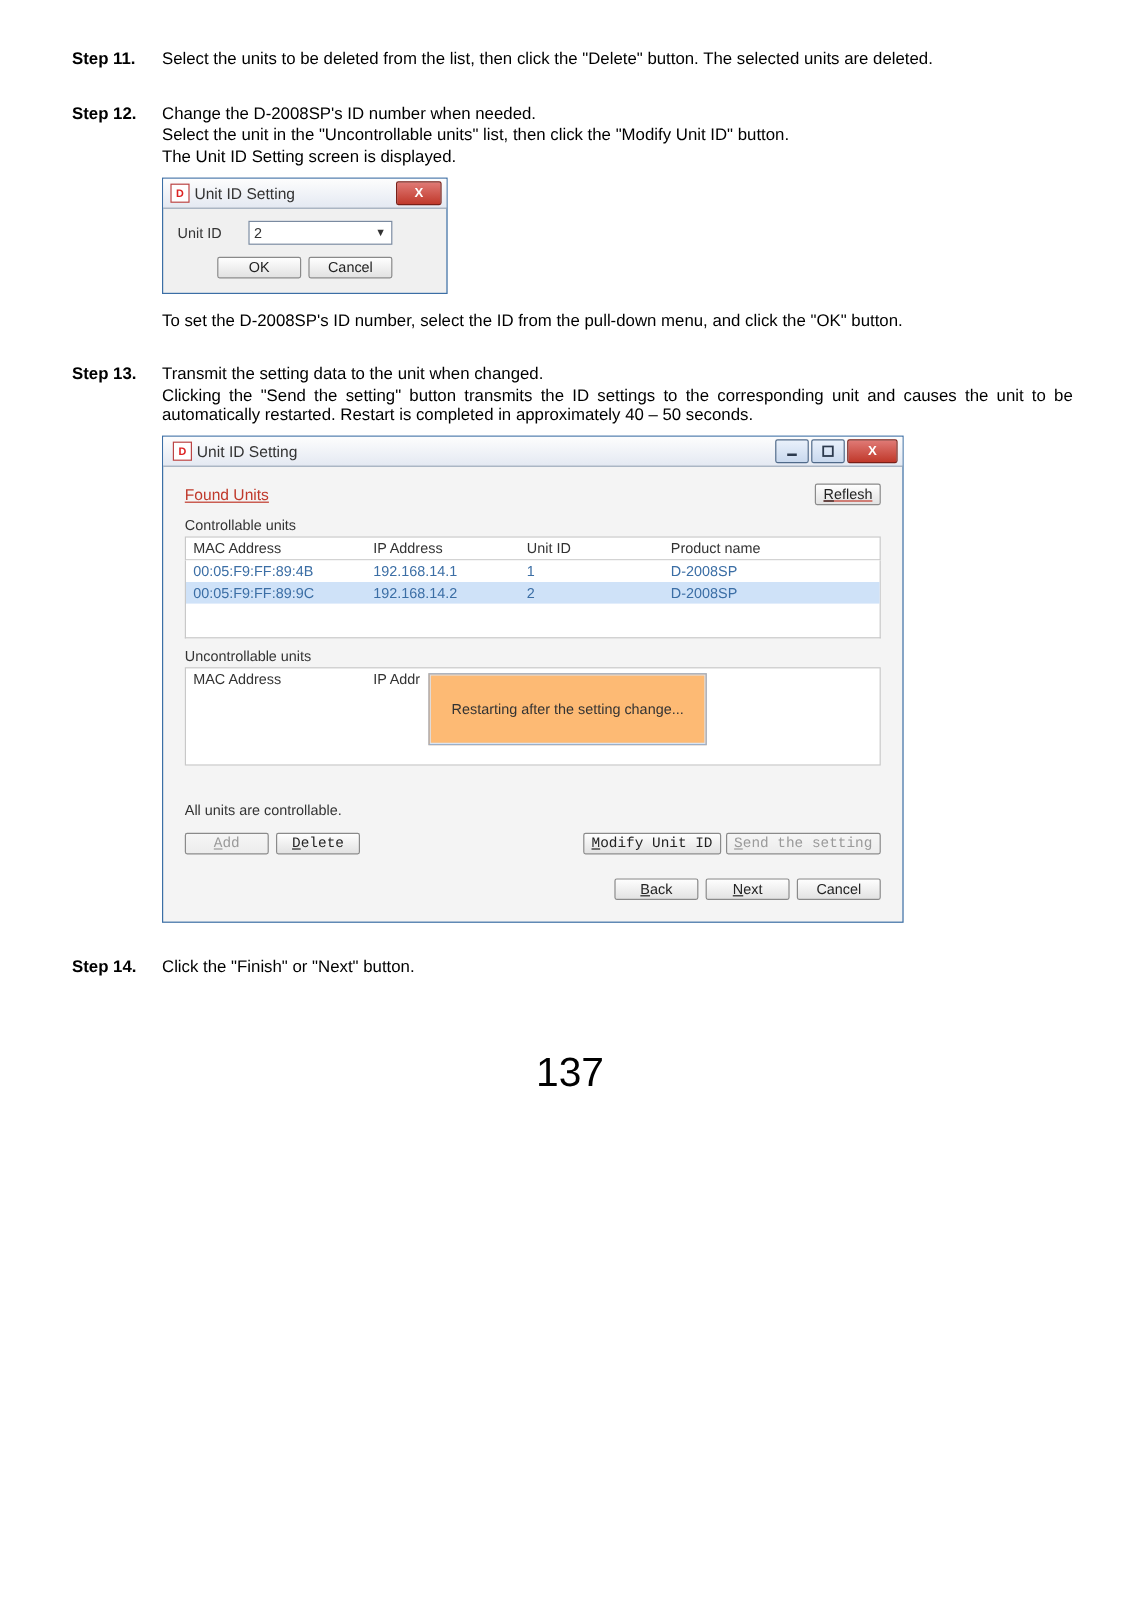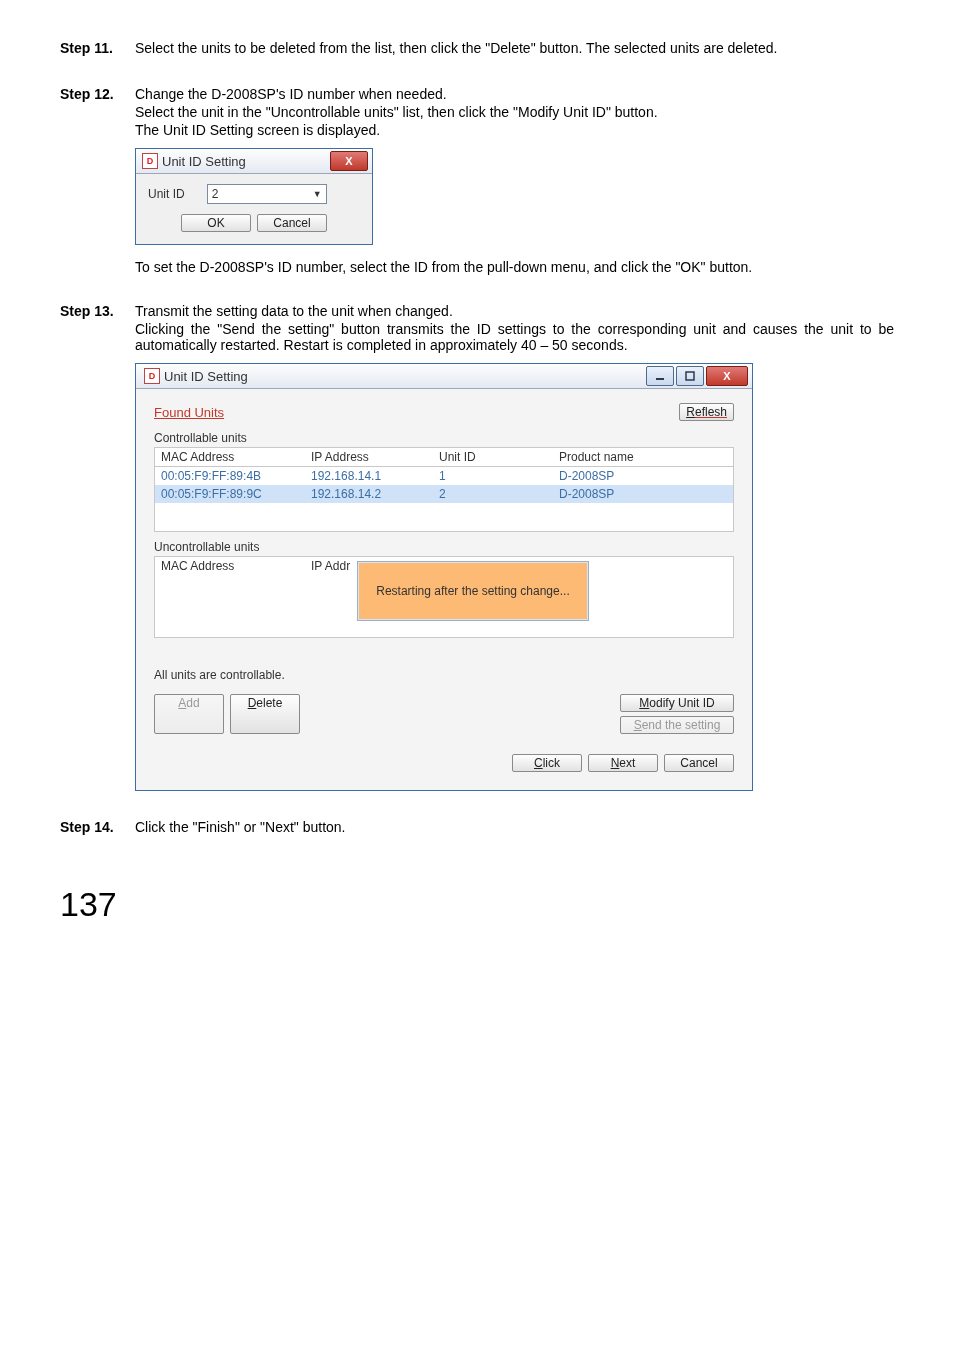--- a/index.html
+++ b/index.html
@@ -264,41 +264,43 @@
     box-shadow: 0 0 0 1px #dbe4f0 inset;
   }
   .status-line {
     margin-top: 30px;
     margin-bottom: 12px;
     font-size: 12px;
     color: #333;
   }
   .btnline {
     display: flex;
+    align-items: center;
     justify-content: space-between;
+    font-family: Liberation Mono, monospace;
   }
   .left-btns, .right-btns {
     display: flex;
     gap: 6px;
   }
   .button.disabled {
     color: #9a9a9a;
     background: linear-gradient(#f6f6f6, #ececec);
   }
   .button.wide { min-width: 100px; padding: 1px 6px; }
   .final-row {
     margin-top: 20px;
     display: flex;
     justify-content: flex-end;
     gap: 6px;
   }
   .pagenum {
-    text-align: left;
+    text-align: center;
     font-size: 34px;
-    margin-top: 48px;
+    margin-top: 60px;
     margin-right: 4px;
     font-family: Arial, Helvetica, sans-serif;
   }
 </style>
 </head>
 <body>
 
 <div class="step-section">
   <div class="step-row">
     <div class="step-label">Step 11.</div>
@@ -414,28 +416,28 @@
           <div class="restart-box">Restarting after the setting change...</div>
         </div>
 
         <div class="status-line">All units are controllable.</div>
 
         <div class="btnline">
           <div class="left-btns">
             <div class="button disabled underline-first">Add</div>
             <div class="button underline-first">Delete</div>
           </div>
-          <div class="right-btns" style="flex-direction:column; gap:4px; align-items:flex-end;">
+          <div class="right-btns" style="flex-direction:row; gap:4px; align-items:flex-end;">
             <div class="button wide underline-first">Modify Unit ID</div>
             <div class="button wide disabled underline-first" style="min-width:100px;">Send the setting</div>
           </div>
         </div>
 
         <div class="final-row">
-          <div class="button underline-first">Click</div>
+          <div class="button underline-first">Back</div>
           <div class="button underline-first">Next</div>
           <div class="button">Cancel</div>
         </div>
       </div>
     </div>
   </div>
 </div>
 
 <div class="step-section">
   <div class="step-row">

